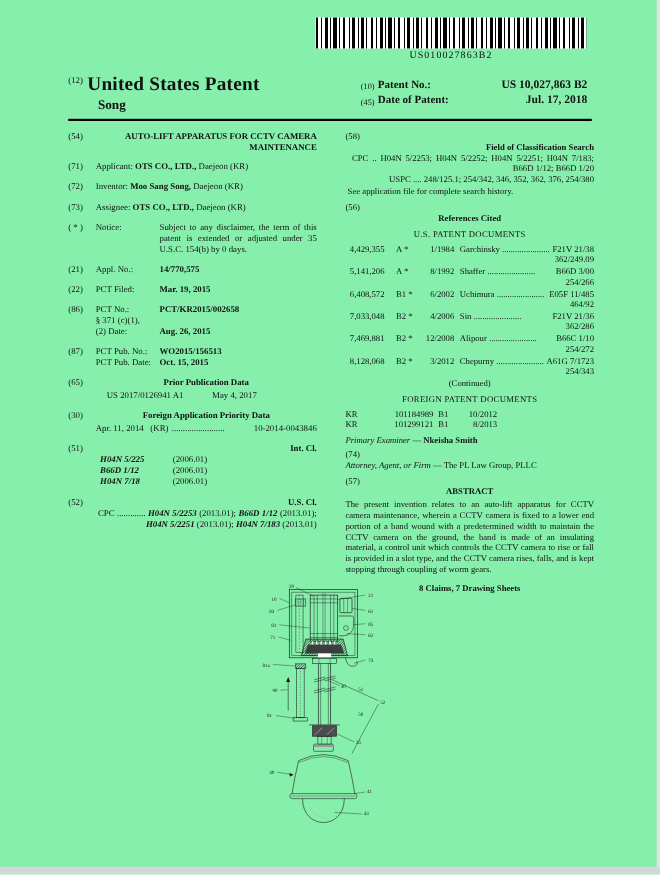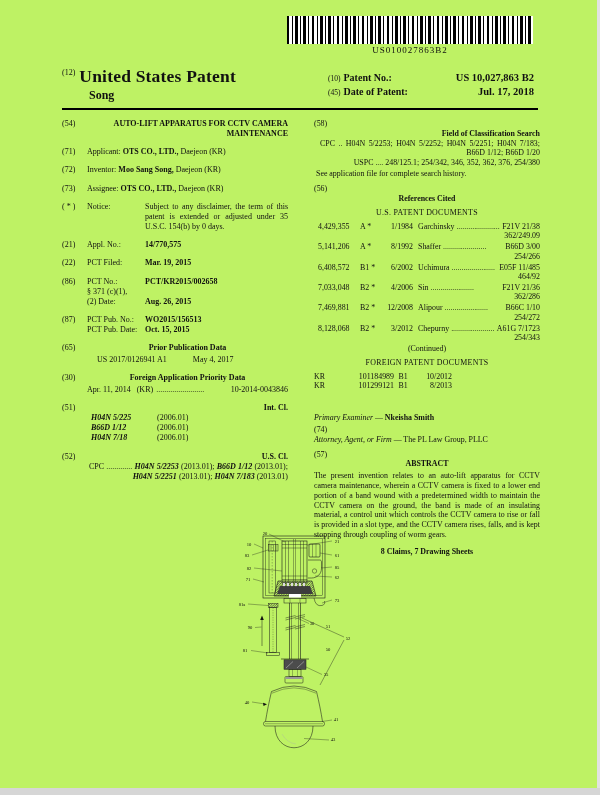--- a/index.html
+++ b/index.html
@@ -1,16 +1,16 @@
 <!DOCTYPE html>
 <html><head>
 <meta charset="utf-8">
 <style>
   html,body{margin:0;padding:0;background:#ffffff;}
-  .page{position:relative;width:600px;height:795px;background:#bef264;overflow:hidden;
+  .page{position:relative;width:600px;height:795px;background:#86efac;overflow:hidden;
         font-family:"Liberation Serif",serif;color:#111;}
   .edge-right{position:absolute;right:0;top:0;width:3px;height:100%;background:#e2e2e2;}
   .edge-bottom{position:absolute;left:0;bottom:0;width:100%;height:7px;background:#d6d6d6;}
 
   
   .barcode-wrap{position:absolute;left:287px;top:16px;width:246px;text-align:center;}
   .barcode{height:28px;background-color:#fff;background-image:repeating-linear-gradient(90deg,
     #000 0 2px,#fff 2px 5px,#000 5px 6px,#fff 6px 8px,#000 8px 11px,#fff 11px 13px,
     #000 13px 14px,#fff 14px 16px,#000 16px 19px,#fff 19px 21px,#000 21px 22px,#fff 22px 25px);}
   .barcode-text{font-size:9px;letter-spacing:1px;margin-top:1px;}
@@ -62,21 +62,21 @@
   .cit-leader{flex:1;overflow:hidden;white-space:nowrap;margin:0 2px;}
   .cit-cls{flex:none;}
   .cit-l2{text-align:right;}
   .continued{text-align:center;margin:2px 0 2px;}
   .ftab{width:130px;margin-top:2px;}
   .frow{display:flex;}
   .f-country{width:30px;flex:none;}
   .f-number{width:50px;flex:none;text-align:right;}
   .f-kind{width:18px;flex:none;text-align:center;}
   .f-date{width:40px;flex:none;text-align:right;}
-  .ex-line{margin-top:22px;}
+  .ex-line{margin-top:5px;}
   .attorney{margin-top:2px;}
   .abstract{text-align:justify;margin-top:1px;}
   .claims{font-weight:bold;text-align:center;margin-top:7px;}
 
   
   .figure{position:absolute;left:185px;top:528px;width:230px;height:232px;}
 </style>
 </head>
 <body>
 

